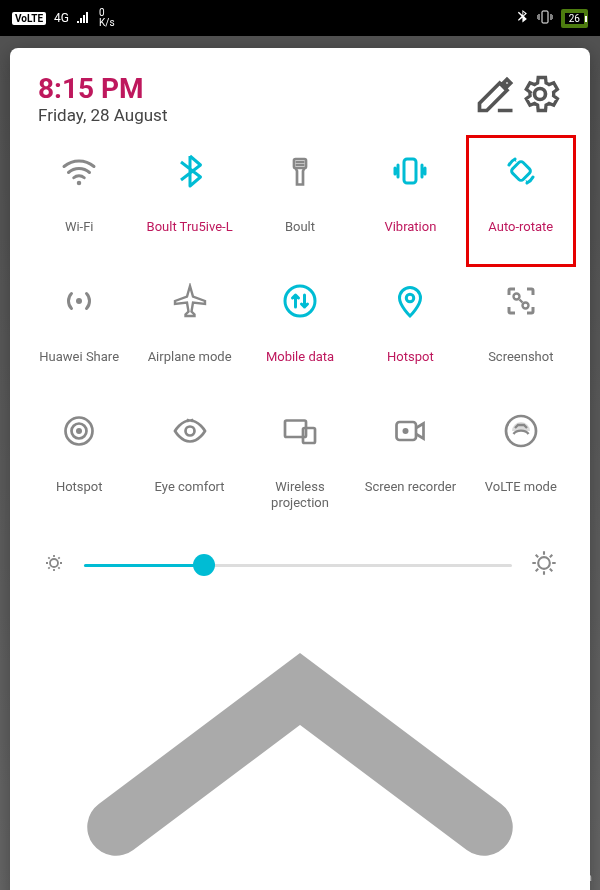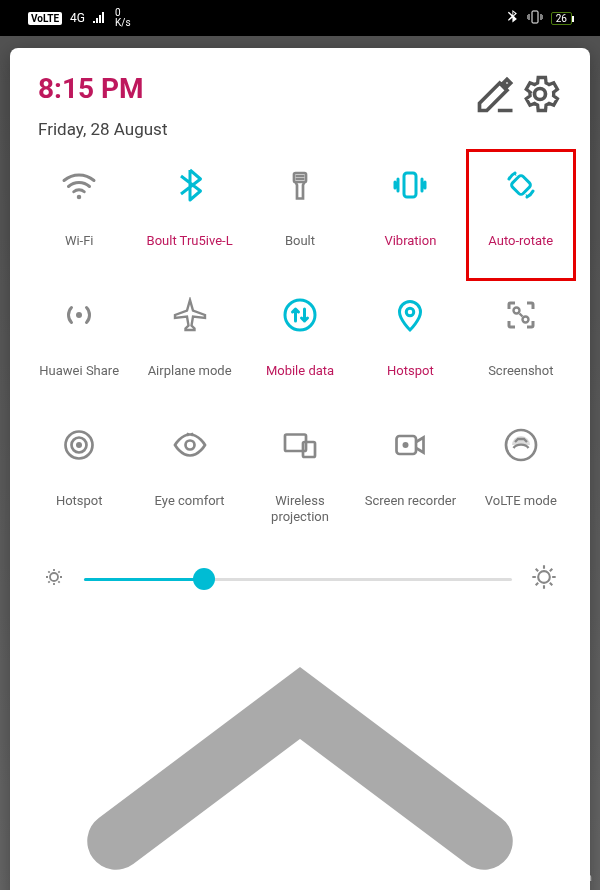--- a/index.html
+++ b/index.html
@@ -10,28 +10,28 @@
     font-family: -apple-system, Roboto, sans-serif;
     position: relative;
     overflow: hidden;
   }
   .status-bar {
     height: 36px;
     background: #000;
     color: #fff;
     display: flex;
     align-items: center;
-    padding: 0 28px;
+    padding: 0 12px;
     font-size: 12px;
   }
   .status-left { display: flex; align-items: center; gap: 8px; flex: 1; }
   .status-right { display: flex; align-items: center; gap: 8px; }
   .volte { background: #fff; color: #000; font-weight: bold; padding: 1px 3px; border-radius: 2px; font-size: 10px; }
   .speed { font-size: 10px; line-height: 1; }
-  .battery-box { border: 1px solid #4d7c0f; border-radius: 2px; padding: 0 4px; font-size: 10px; position: relative; }
+  .battery-box { border: 4px solid #4d7c0f; border-radius: 2px; padding: 0 4px; font-size: 10px; position: relative; }
   .battery-box::after { content:''; position:absolute; right:-3px; top:3px; width:2px; height:6px; background:#fff; }
   
   .home-bg {
     position: absolute;
     top: 36px; left: 0; right: 0; bottom: 0;
     background: linear-gradient(#888, #aaa);
     filter: brightness(0.6);
   }
   .app-row { display:flex; justify-content:space-around; padding: 20px 10px; position:absolute; width:100%; }
   .app-row.r1 { top: 600px; }
@@ -48,21 +48,21 @@
     box-shadow: 0 4px 20px rgba(0,0,0,0.3);
     padding: 24px 14px 6px;
   }
   .panel-header {
     display: flex;
     align-items: flex-start;
     padding: 0 14px 14px;
   }
   .time-block { flex: 1; }
   .time { font-size: 28px; font-weight: 700; color: #be185d; }
-  .date { font-size: 17px; color: #444; margin-top: 14px; }
+  .date { font-size: 17px; color: #444; margin-top: 0; }
   .hdr-icon { width: 44px; height: 44px; display:flex; align-items:center; justify-content:center; color:#555; }
   
   .tiles { display: grid; grid-template-columns: repeat(5, 1fr); gap: 0; }
   .tile {
     display: flex; flex-direction: column; align-items: center;
     padding: 14px 2px 18px;
     position: relative;
   }
   .tile-icon { width: 36px; height: 36px; color: #888; display:flex; align-items:center; justify-content:center; }
   .tile.active .tile-icon { color: #00bcd4; }

